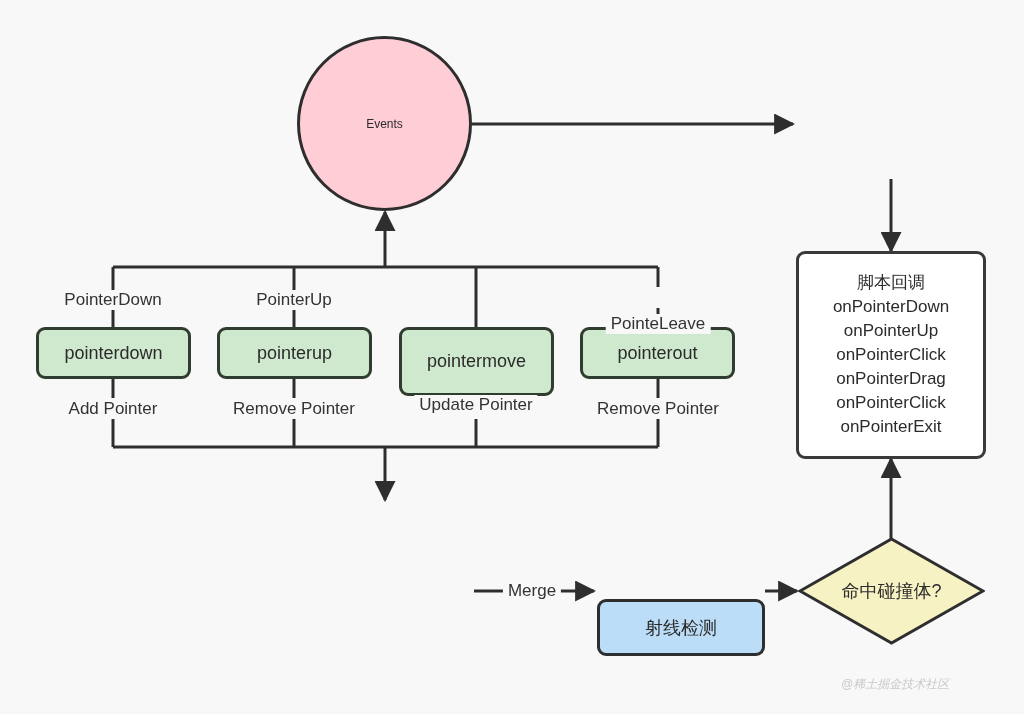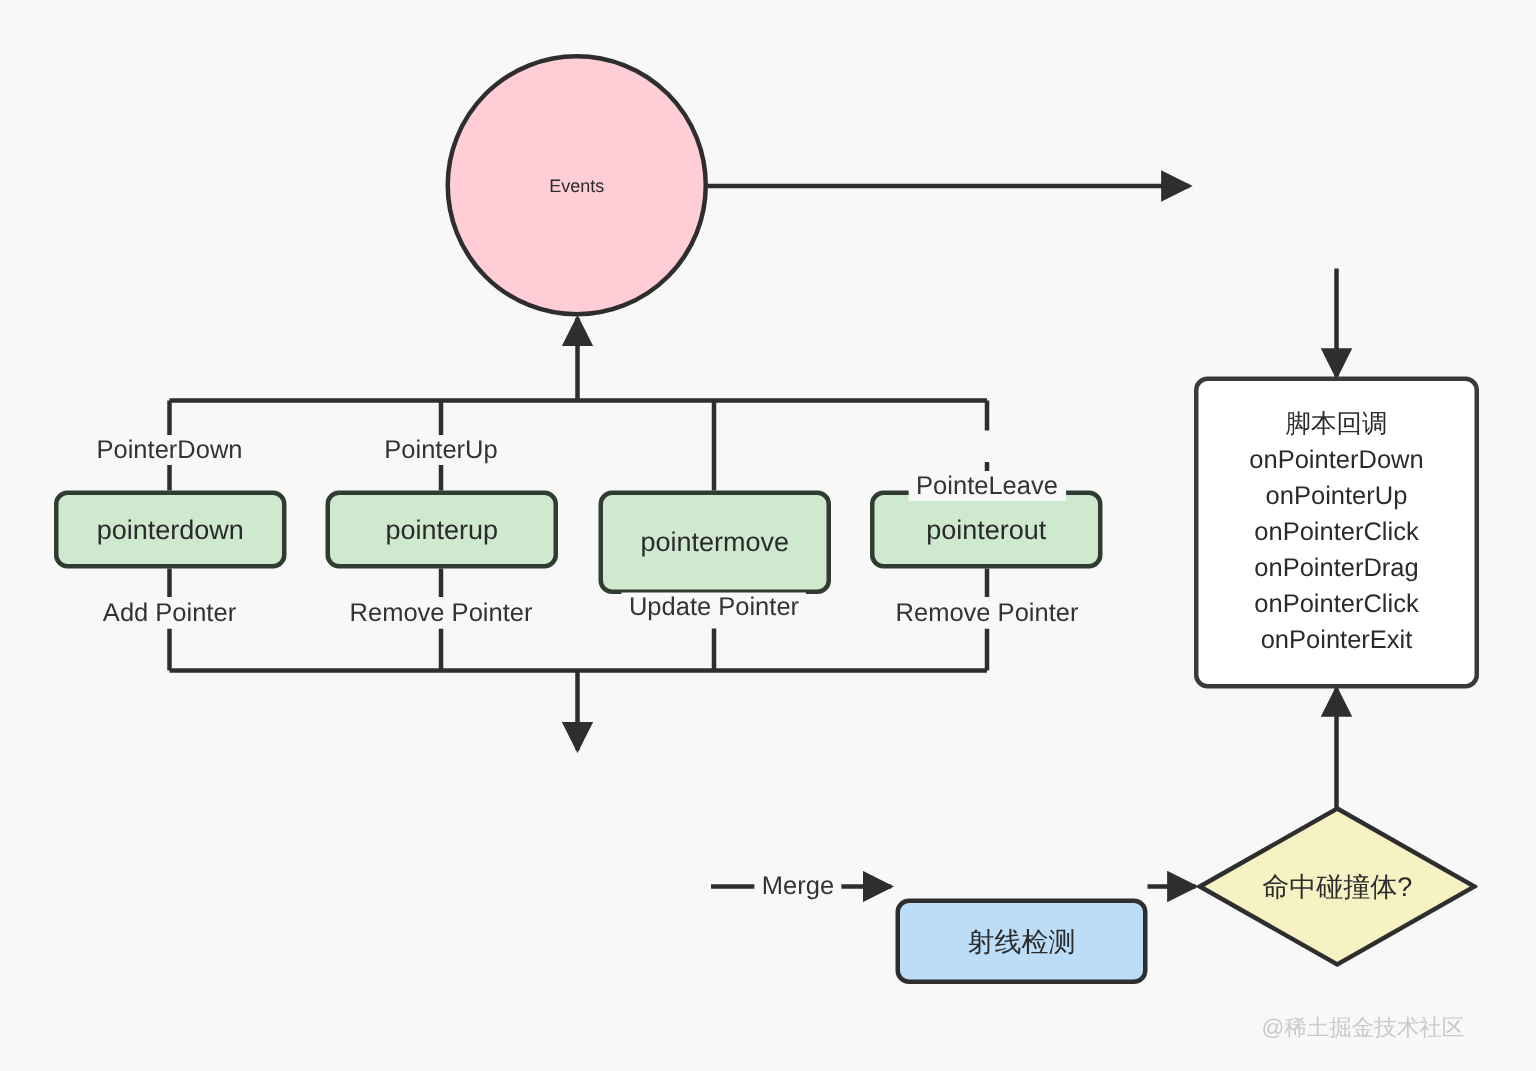--- a/index.html
+++ b/index.html
@@ -88,23 +88,24 @@
     background: #f8f8f8;
     font-size: 17px;
     color: #333333;
     white-space: nowrap;
     padding: 0 5px;
     transform: translate(-50%, -50%);
     line-height: 20px;
   }
   .watermark {
     position: absolute;
-    font-size: 15px;
+    font-size: 12px;
     color: #c9c9c9;
     white-space: nowrap;
+    font-style: italic;
   }
 </style>
 </head>
 <body>
 
 <div id="canvas">
 
   <svg id="edges" viewBox="0 0 1024 714" xmlns="http://www.w3.org/2000/svg">
     <defs>
       <marker id="ah" viewBox="0 0 10 10" refX="9" refY="5" markerWidth="7" markerHeight="7" orient="auto-start-reverse">

